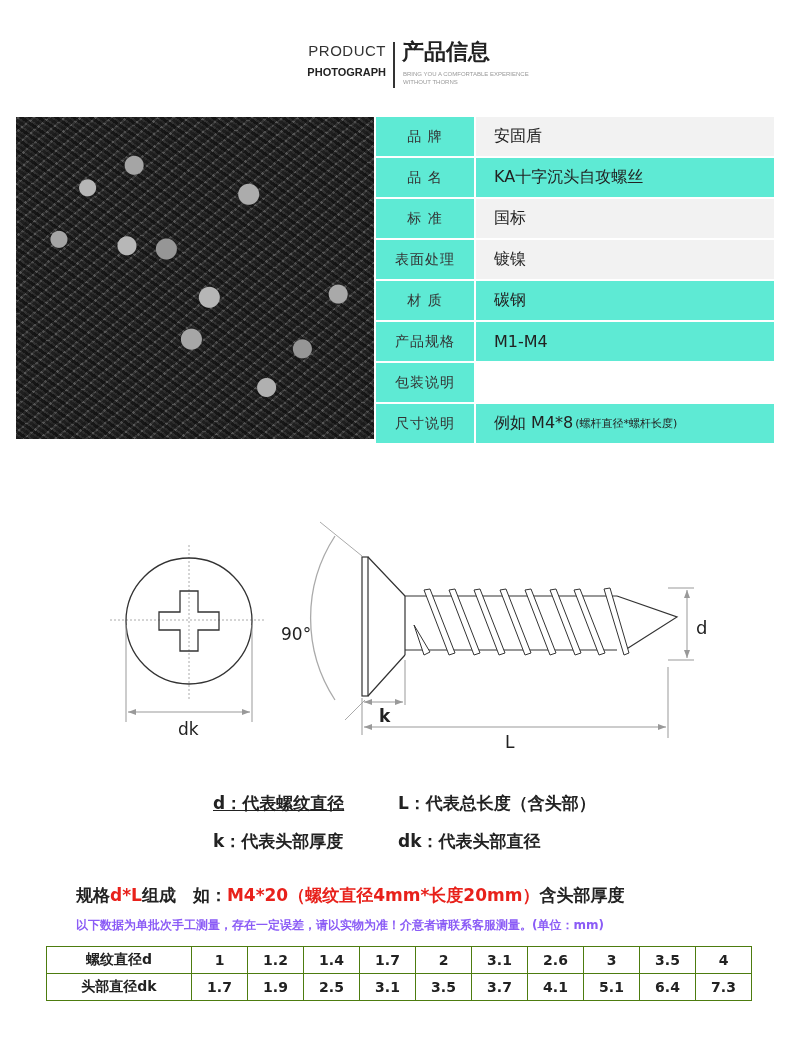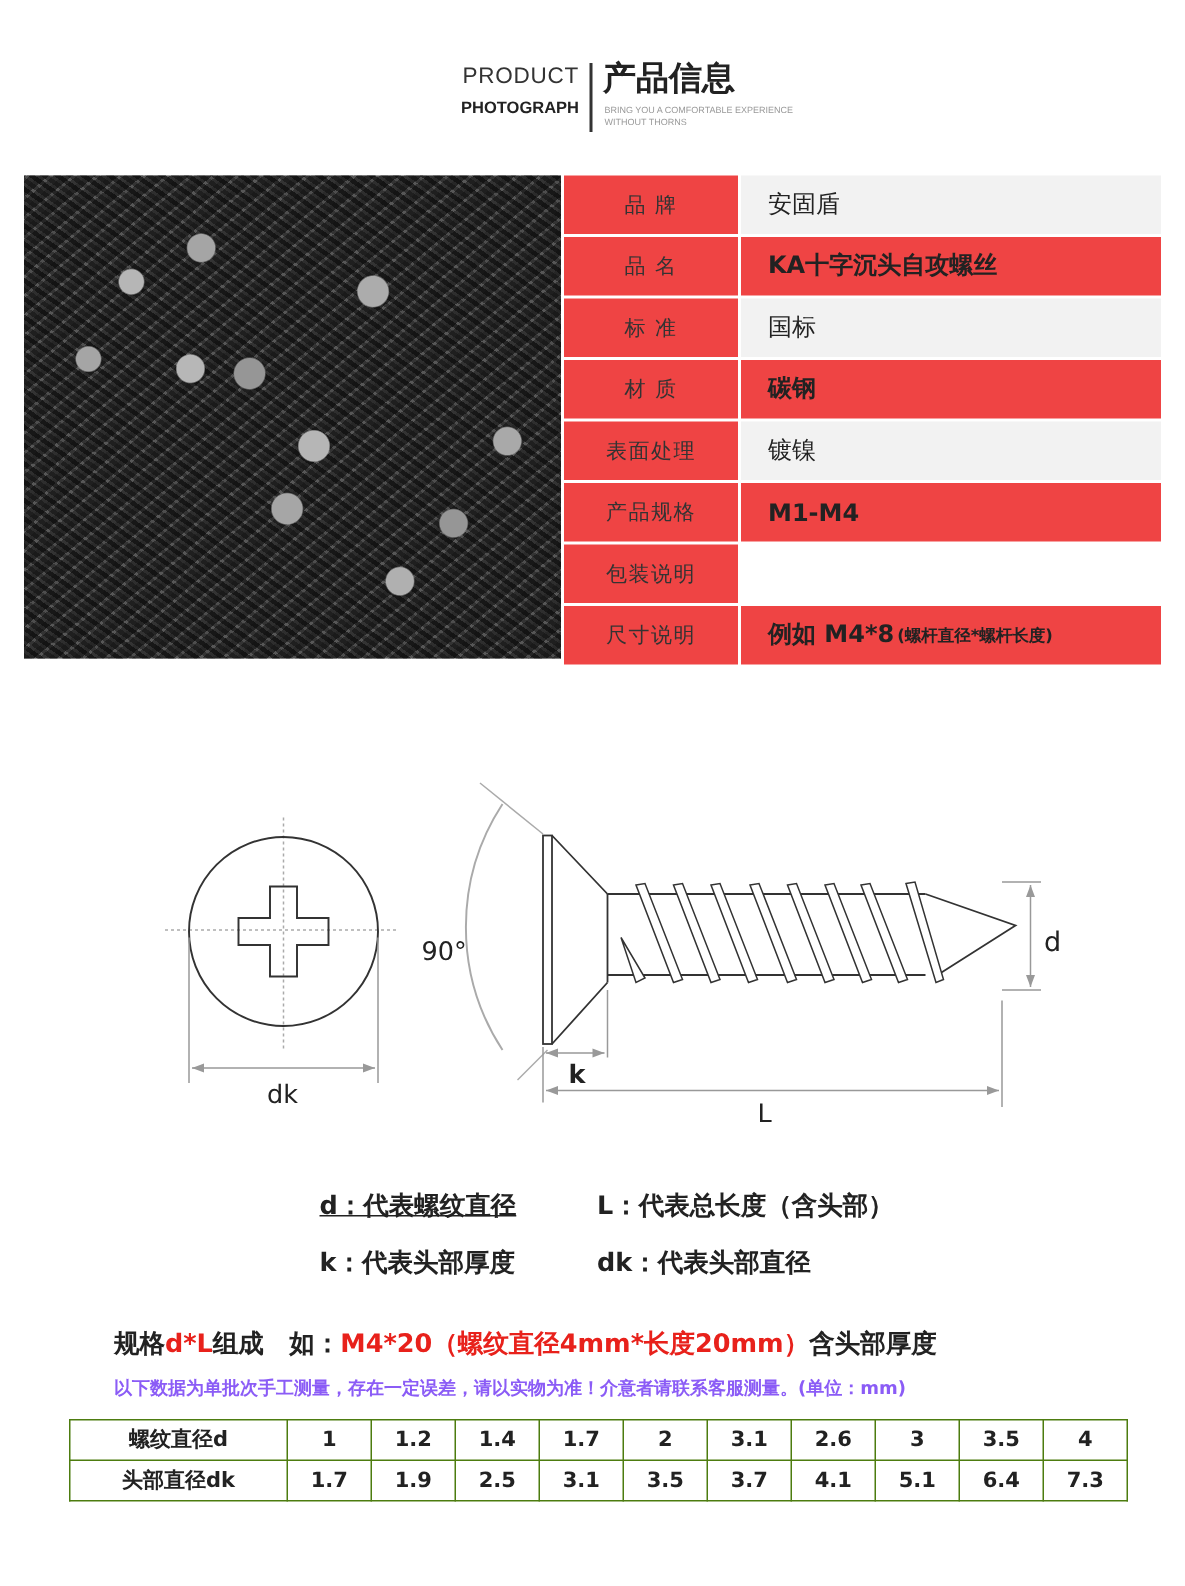--- a/index.html
+++ b/index.html
@@ -25,23 +25,23 @@
       radial-gradient(circle at 80% 72%, #aaa 0 9px, transparent 10px),
       radial-gradient(circle at 90% 55%, #c0c0c0 0 9px, transparent 10px),
       radial-gradient(circle at 12% 38%, #bbb 0 8px, transparent 9px),
       repeating-linear-gradient(35deg,#5a5a5a 0 3px,#8e8e8e 3px 5px,#3e3e3e 5px 8px,#a0a0a0 8px 10px),
       repeating-linear-gradient(-40deg,#555 0 4px,#999 4px 6px,#444 6px 10px);
     background-blend-mode:normal,normal,normal,normal,normal,normal,normal,normal,normal,normal,normal,multiply,normal;}
   .photo-dim{position:absolute;inset:0;background:rgba(40,40,40,0.15);}
   
   .spec{left:376px;top:117px;width:398px;}
   .spec-row{display:flex;height:39px;margin-bottom:2px;}
-  .spec-k{width:116px;background:#ef4444;color:#333;font-size:14px;display:flex;align-items:center;justify-content:center;letter-spacing:1px;}
+  .spec-k{width:98px;background:#5eead4;color:#333;font-size:14px;display:flex;align-items:center;justify-content:center;letter-spacing:1px;}
   .spec-v{flex:1;background:#f2f2f2;margin-left:2px;display:flex;align-items:center;padding-left:18px;font-size:16px;color:#222;}
-  .spec-row.alt .spec-v{background:#ef4444;font-weight:bold;}
+  .spec-row.alt .spec-v{background:#5eead4;}
   .spec-v .small{font-size:11px;margin-left:2px;}
   
   .diagram{left:100px;top:510px;width:640px;height:250px;}
   
   .legend{font-size:17px;font-weight:bold;color:#222;}
   
   .combo{left:76px;top:884px;font-size:17px;font-weight:bold;color:#222;white-space:nowrap;}
   .combo .red{color:#e8211b;}
   .note{left:76px;top:917px;font-size:12px;color:#8b5cf6;white-space:nowrap;font-weight:bold;}
   
@@ -72,27 +72,27 @@
       <div class="spec-v">安固盾</div>
     </div>
   <div class="spec-row alt">
       <div class="spec-k">品 名</div>
       <div class="spec-v">KA十字沉头自攻螺丝</div>
     </div>
   <div class="spec-row">
       <div class="spec-k">标 准</div>
       <div class="spec-v">国标</div>
     </div>
+  <div class="spec-row">
+      <div class="spec-k">表面处理</div>
+      <div class="spec-v">镀镍</div>
+    </div>
   <div class="spec-row alt">
       <div class="spec-k">材 质</div>
       <div class="spec-v">碳钢</div>
-    </div>
-  <div class="spec-row">
-      <div class="spec-k">表面处理</div>
-      <div class="spec-v">镀镍</div>
     </div>
   <div class="spec-row alt">
       <div class="spec-k">产品规格</div>
       <div class="spec-v">M1-M4</div>
     </div>
   <div class="spec-row">
       <div class="spec-k">包装说明</div>
     </div>
   <div class="spec-row alt">
       <div class="spec-k">尺寸说明</div>

